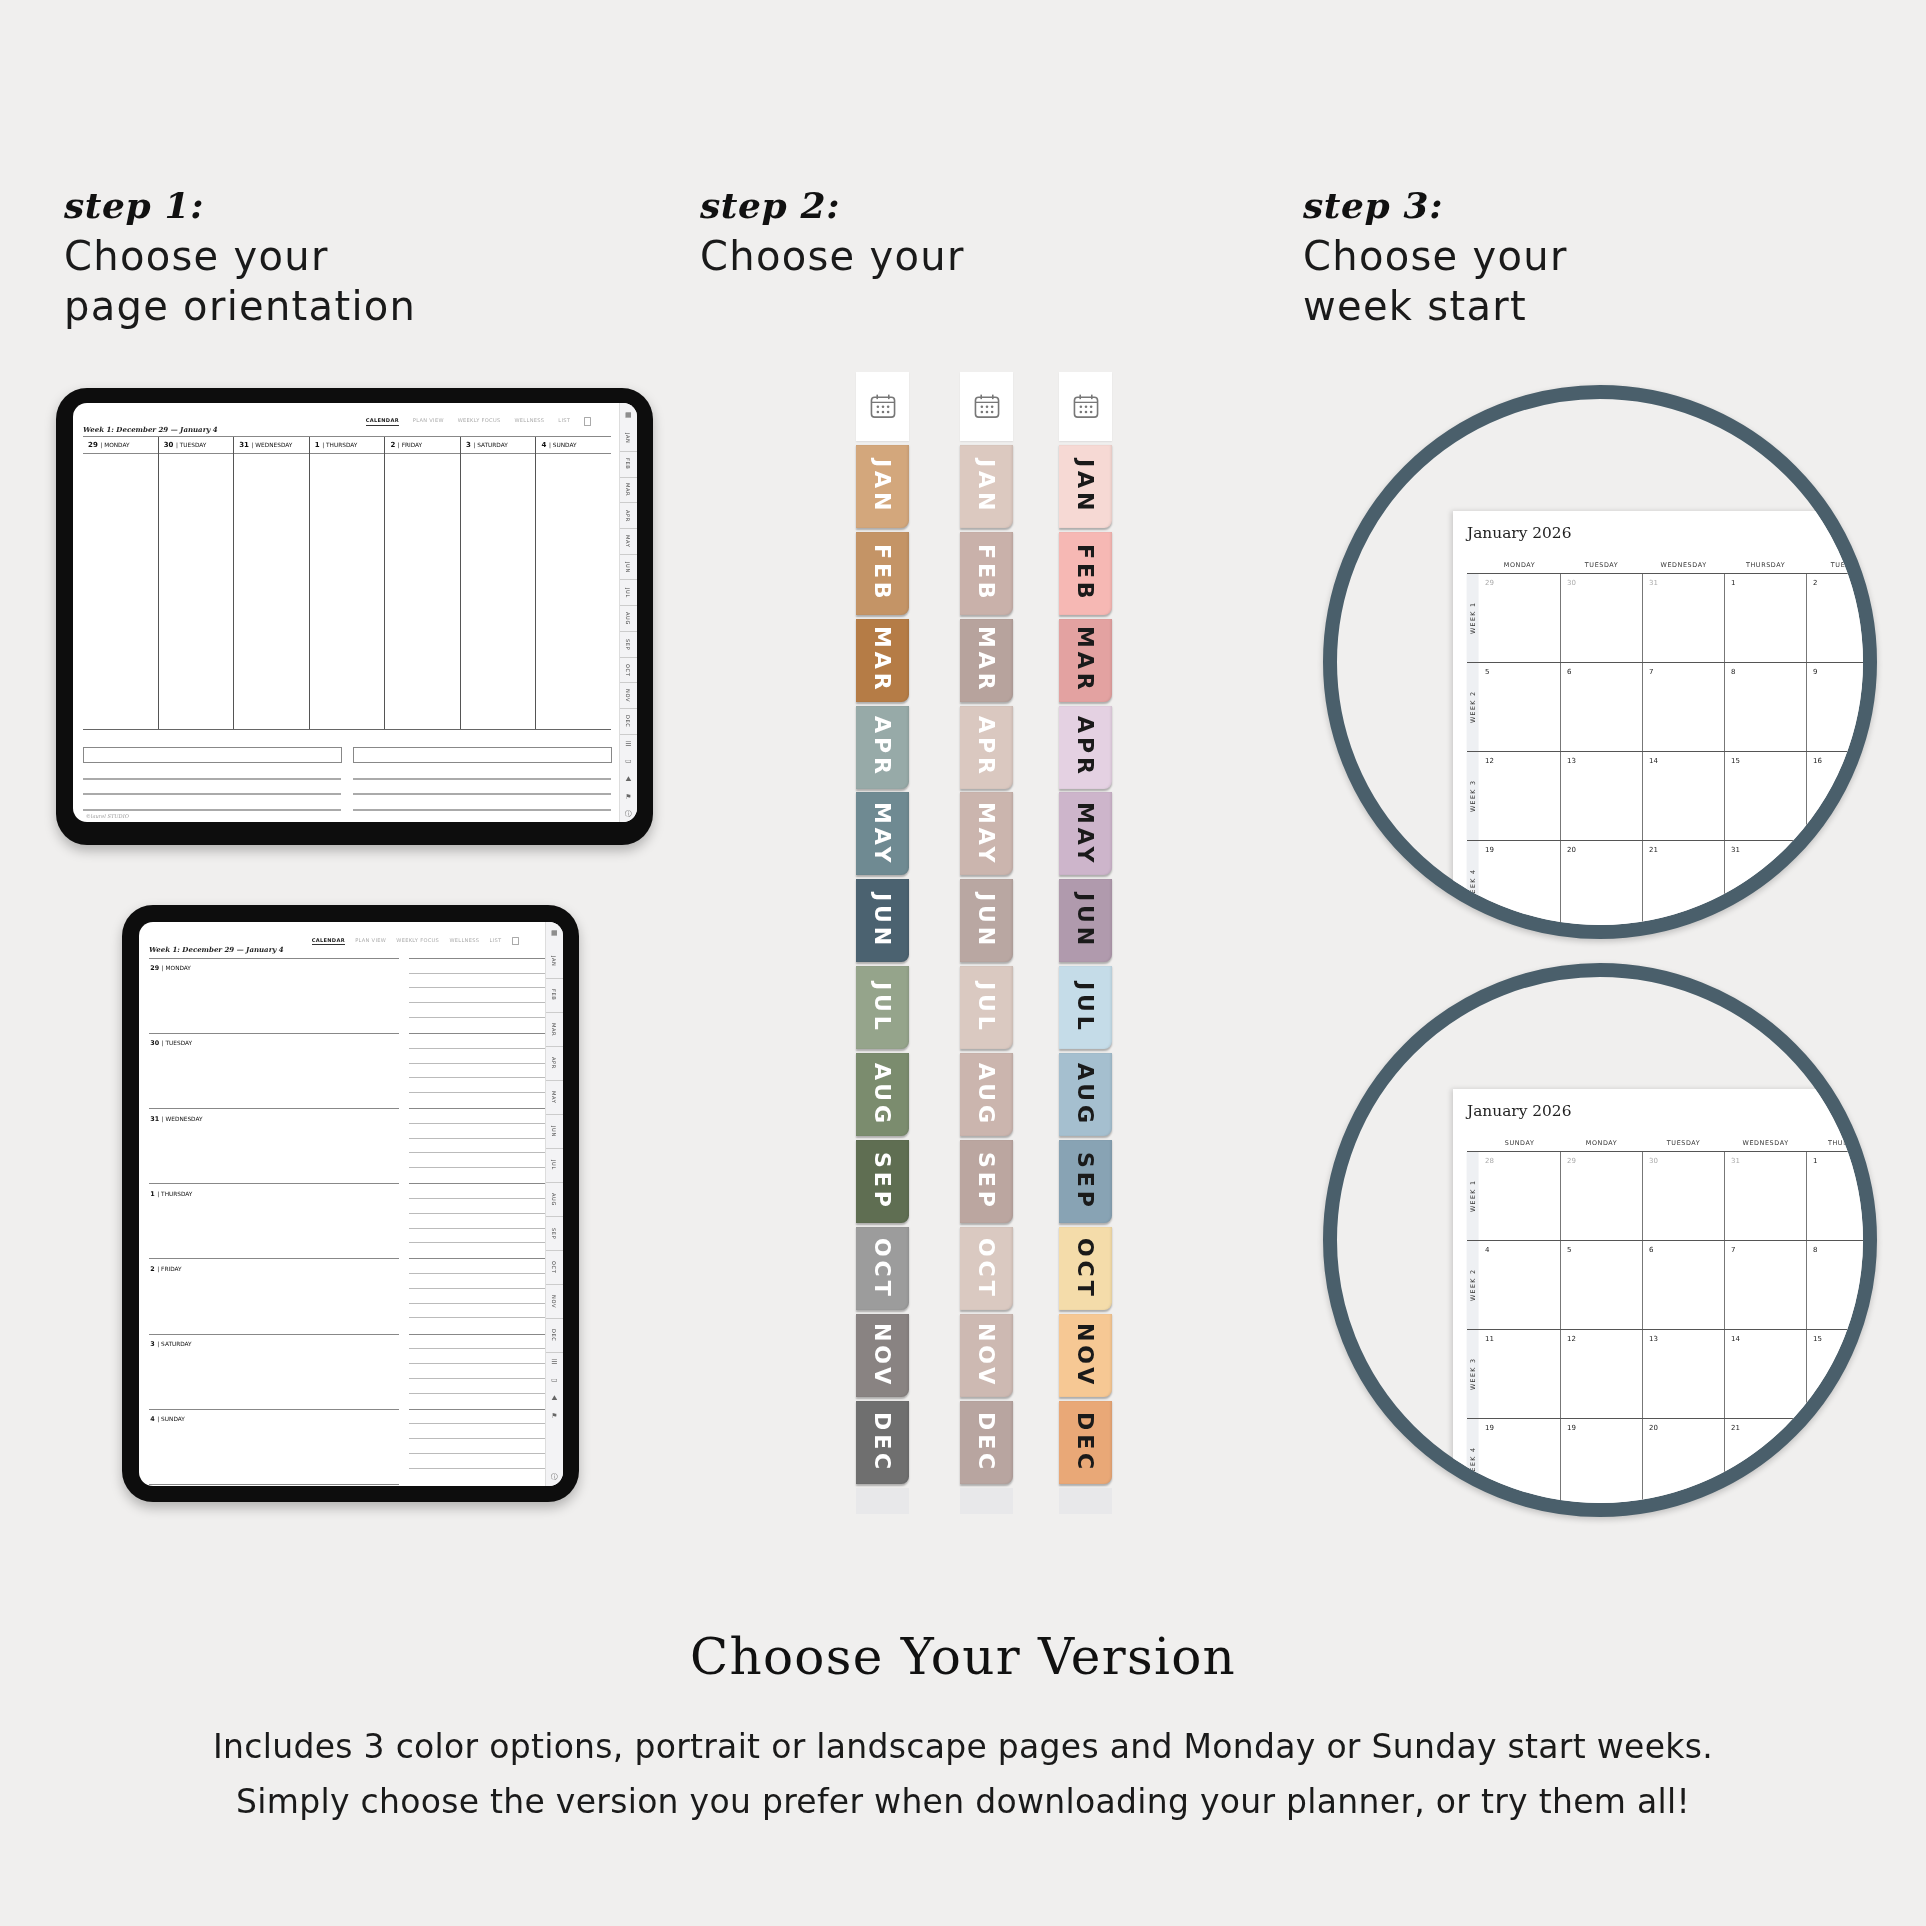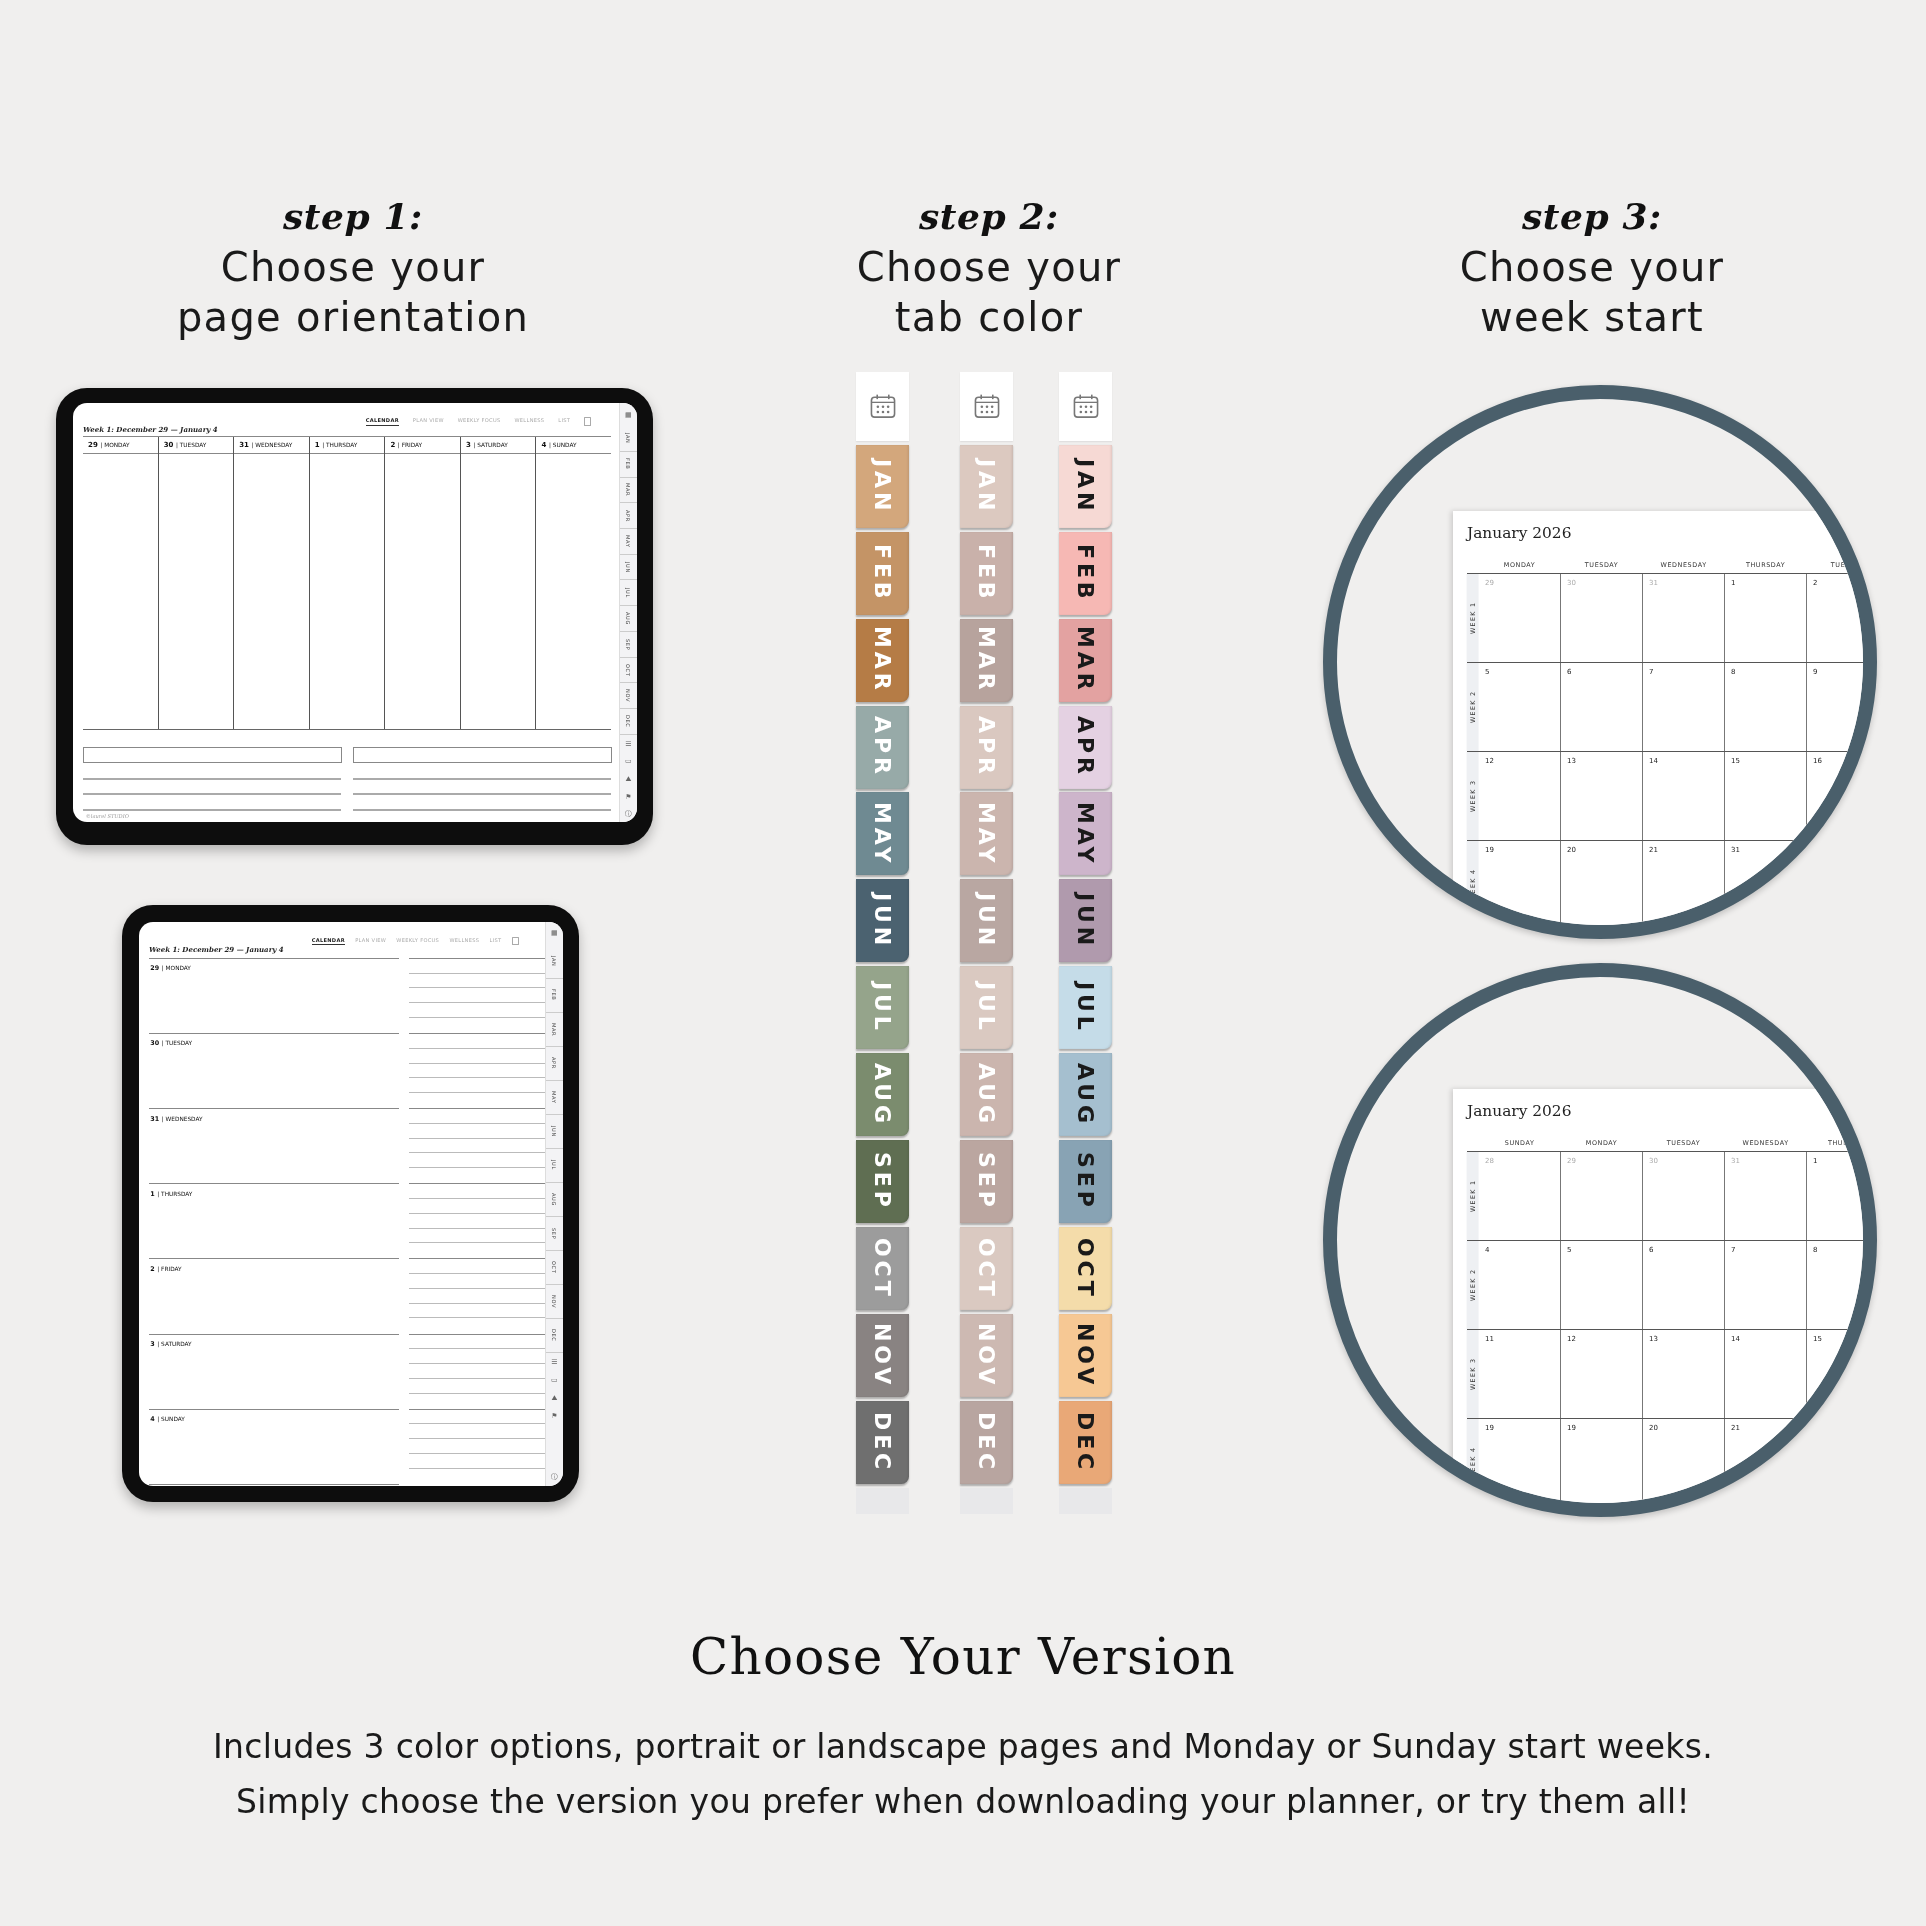--- a/index.html
+++ b/index.html
@@ -1,18 +1,18 @@
 <!DOCTYPE html>
 <html style="font-size:10.3px"><head>
 <meta charset="utf-8">
 <style>
   html,body{margin:0;padding:0;}
   body{width:1926px;height:1926px;background:#f0efee;position:relative;overflow:hidden;font-family:"DejaVu Sans",sans-serif;color:#111;}
   
-  .step{position:absolute;top:191px;width:578px;text-align:center;}
+  .step{position:absolute;top:180px;width:578px;}
   .step .label{font-family:"DejaVu Serif",serif;font-style:italic;font-weight:bold;font-size:36px;line-height:51px;letter-spacing:0.6px;}
   .step .line{font-family:"DejaVu Sans",sans-serif;font-size:40px;line-height:50px;letter-spacing:1.3px;color:#1a1a1a;}
   
   .tablet{position:absolute;background:#0d0d0d;border-radius:31px;box-shadow:0 5.1px 11.6px rgba(0,0,0,.25);}
   .screen{position:absolute;background:#fff;border-radius:14px;overflow:hidden;}
   .pg-title{position:absolute;font-family:"DejaVu Serif",serif;font-style:italic;font-weight:bold;font-size:7px;color:#222;white-space:nowrap;margin-top:9px;}
   .nav{position:absolute;display:flex;gap:14px;font-size:5.1px;color:#aaa;letter-spacing:0.3px;white-space:nowrap;}
   .nav span.active{color:#222;font-weight:bold;border-bottom:1.3px solid #333;padding-bottom:1.3px;}
   .doc-icon{width:5.1px;height:6.4px;border:0.6px solid #aaa;border-radius:0.6px;display:inline-block;}
   .side-tabs{position:absolute;top:0;right:0;bottom:0;width:16.7px;background:#f3f3f5;border-left:0.6px solid #ddd;display:flex;flex-direction:column;align-items:center;}
@@ -56,21 +56,20 @@
 <body>
 
 <div class="step" style="left:64px;">
   <div class="label">step 1:</div>
   <div class="line">Choose your</div>
   <div class="line">page orientation</div>
 </div>
 <div class="step" style="left:700px;">
   <div class="label">step 2:</div>
   <div class="line">Choose your</div>
-  <div class="line">tab color</div>
 </div>
 <div class="step" style="left:1303px;">
   <div class="label">step 3:</div>
   <div class="line">Choose your</div>
   <div class="line">week start</div>
 </div>
 
 <div class="tablet" style="left:56px;top:388px;width:597px;height:457px;">
   <div class="screen" style="left:16.7px;top:15.4px;width:564px;height:419px;">
     <div class="pg-title" style="left:10.3px;top:13px;">Week 1:  December 29 — January 4</div>

